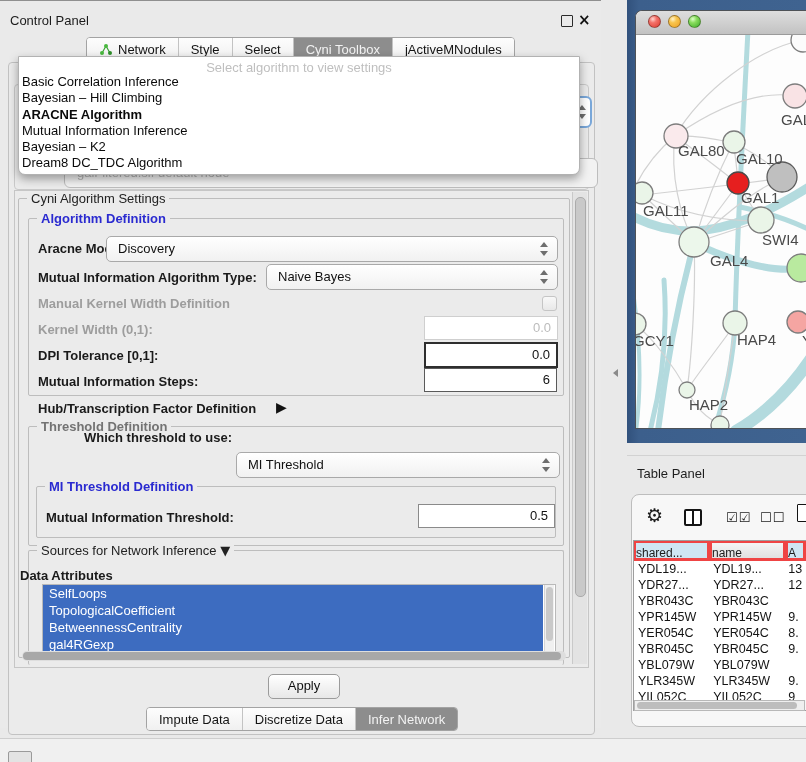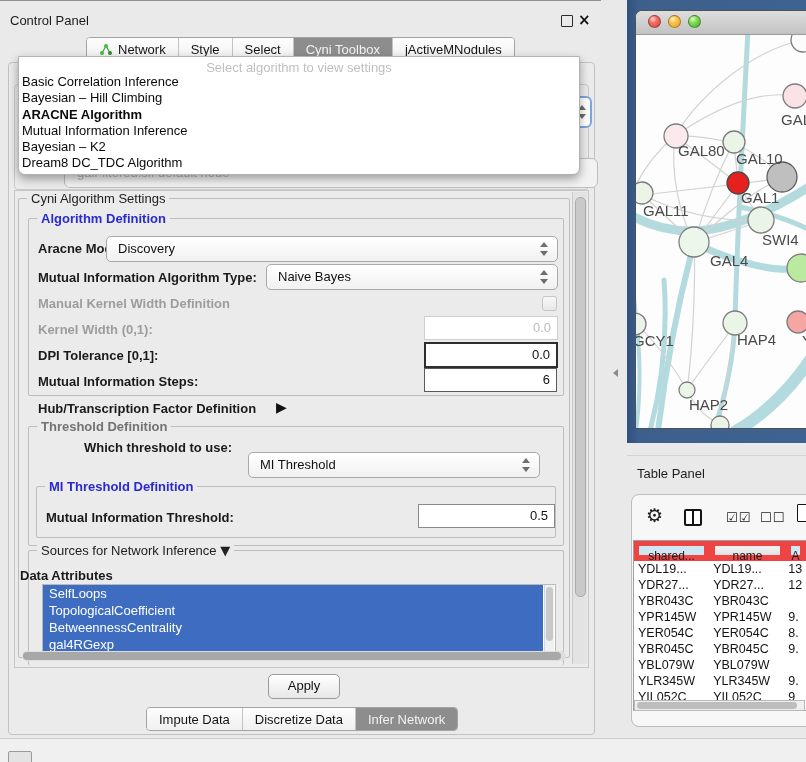--- a/index.html
+++ b/index.html
@@ -79,21 +79,21 @@
 
   
   .tp-title{left:637px;top:466px;font-size:13px;color:#1e1e1e;}
   .tp-line{left:627px;top:455px;width:179px;height:1px;background:#d2d2d2;}
   .tp-panel{left:631px;top:494px;width:182px;height:231px;background:#f7f7f7;border:1px solid #bdbdbd;border-radius:8px;}
   .gear{left:646px;top:504px;font-size:19px;color:#1a1a1a;}
   .split-icon{left:684px;top:509px;width:14px;height:13px;border:2px solid #141414;border-radius:2px;background:#fff;}
   .split-icon i{position:absolute;left:6px;top:0;width:2px;height:13px;background:#141414;}
   .cbx-icons{font-size:13px;color:#1a1a1a;letter-spacing:1px;}
   .doc-icon{left:797px;top:504px;width:12px;height:16px;border:1.5px solid #141414;border-radius:1px;background:#fff;}
-  .th{top:540px;height:21px;border:6px solid #ef4444;box-sizing:border-box;font-size:12px;color:#1c1c1c;text-align:center;line-height:20px;}
+  .th{top:540px;height:21px;border:3px solid #ef4444;box-sizing:border-box;font-size:12px;color:#1c1c1c;line-height:20px;}
   .th.blue{background:#cfe6f3;}
   .th.gray{background:linear-gradient(#f4f4f4,#e1e1e1);}
   .tbl-body{left:633px;top:561px;width:173px;height:139px;overflow:hidden;background:#fff;border-left:1px solid #9f9f9f;}
   .trow{display:flex;height:16px;line-height:16px;font-size:12.5px;color:#141414;white-space:nowrap;}
   .trow span{display:block;overflow:hidden;}
   .tc0{width:76px;padding-left:4px;}
   .tc1{width:77px;padding-left:4px;}
   .tc2{width:20px;padding-left:3px;}
   .tbl-frame{left:633px;top:540px;width:173px;height:171px;border:1px solid #9f9f9f;border-right:none;box-sizing:border-box;}
   .tp-hscroll{left:634px;top:700px;width:171px;height:11px;background:#efefef;border:1px solid #b8b8b8;box-sizing:border-box;}
@@ -197,22 +197,22 @@
   <div class="abs tinput dark" style="left:424px;top:342px;width:124px;">0.0</div>
   <div class="abs flabel" style="left:38px;top:374px;">Mutual Information Steps:</div>
   <div class="abs tinput mid" style="left:424px;top:368px;width:125px;">6</div>
 
   <div class="abs flabel" style="left:38px;top:401px;">Hub/Transcription Factor Definition</div>
   <div class="abs glyph" style="left:276px;top:399px;font-size:14px;color:#111;">▶</div>
 
   <div class="abs groupbox" style="left:28px;top:426px;width:534px;height:118px;">
     <span class="gb-title green">Threshold Definition</span>
   </div>
-  <div class="abs flabel" style="left:84px;top:440px;">Which threshold to use:</div>
-  <div class="abs combo" style="left:248px;top:452px;width:290px;">
+  <div class="abs flabel" style="left:84px;top:430px;">Which threshold to use:</div>
+  <div class="abs combo" style="left:236px;top:452px;width:290px;padding-left:32px;">
     <span class="combo-val">MI Threshold</span>
     <span class="spin">
         <i class="up"></i>
         <i class="dn"></i>
       </span>
   </div>
   <div class="abs groupbox" style="left:36px;top:486px;width:518px;height:50px;">
     <span class="gb-title blue">MI Threshold Definition</span>
   </div>
   <div class="abs flabel" style="left:46px;top:510px;">Mutual Information Threshold:</div>

